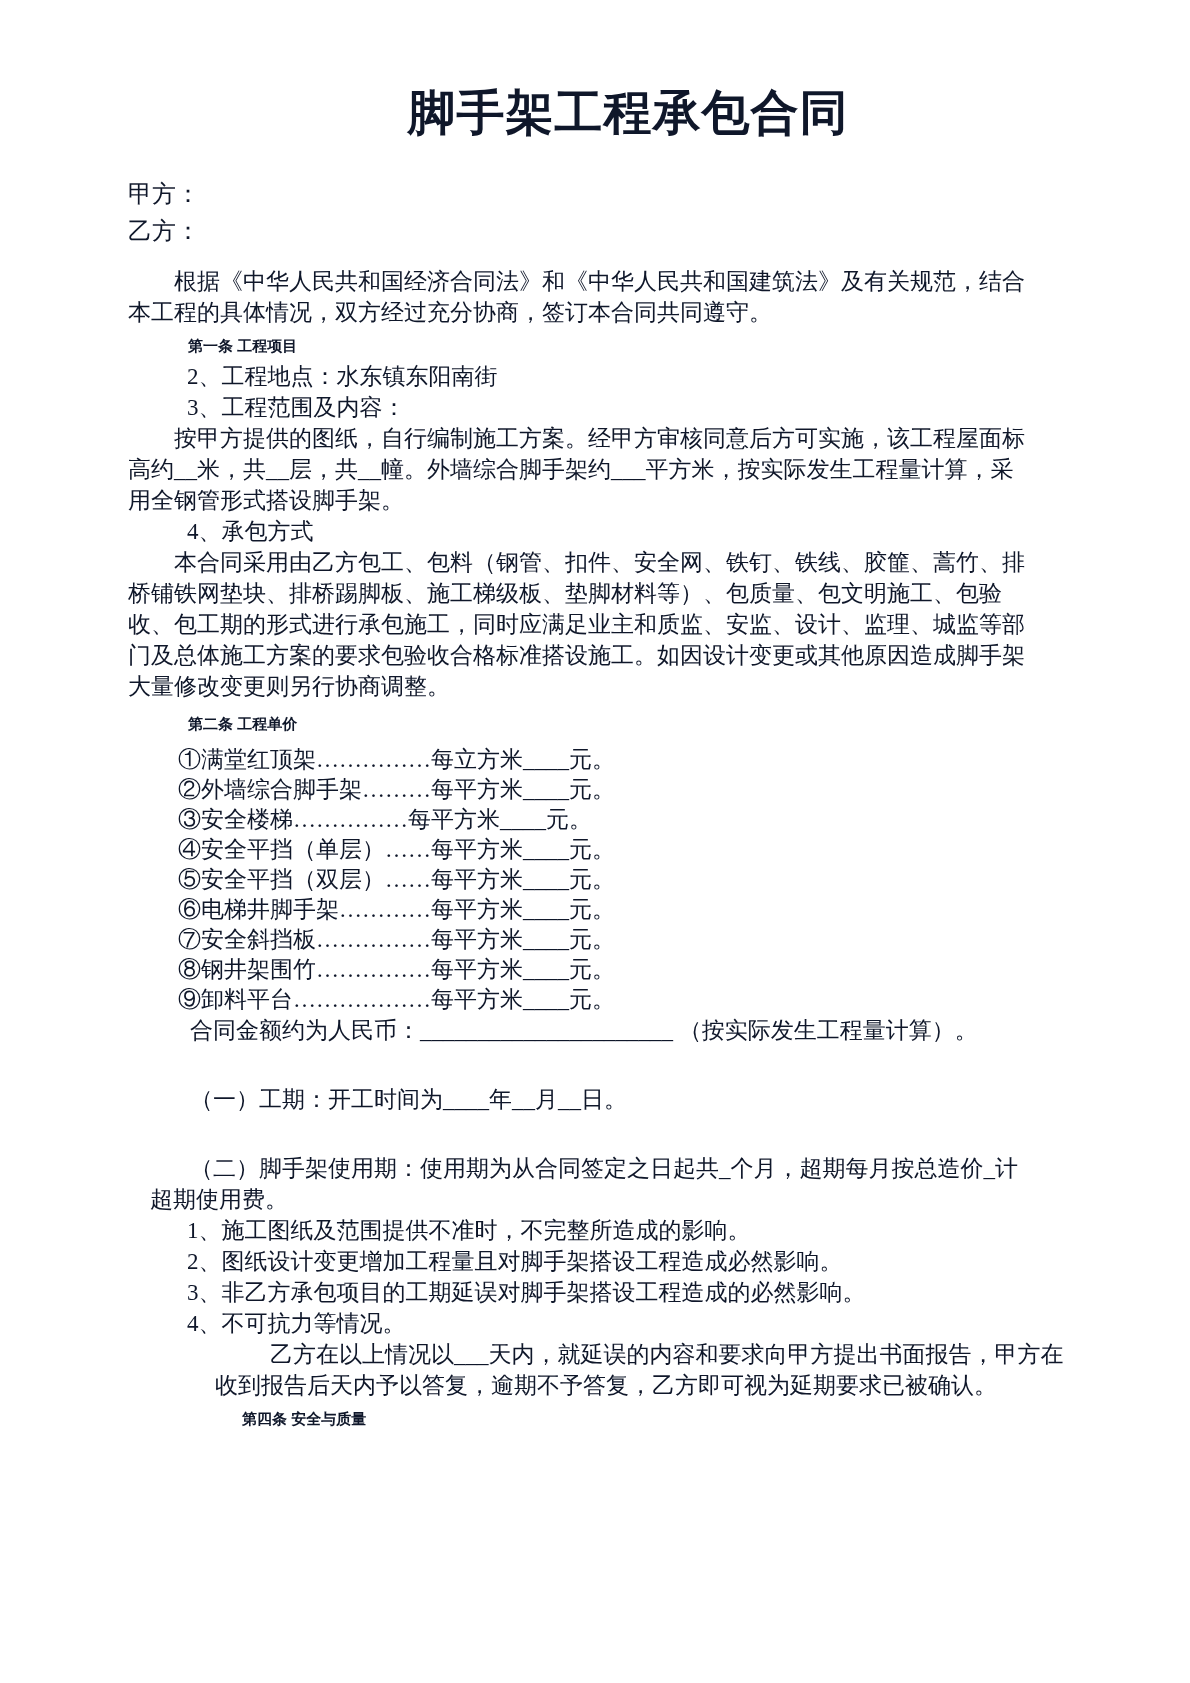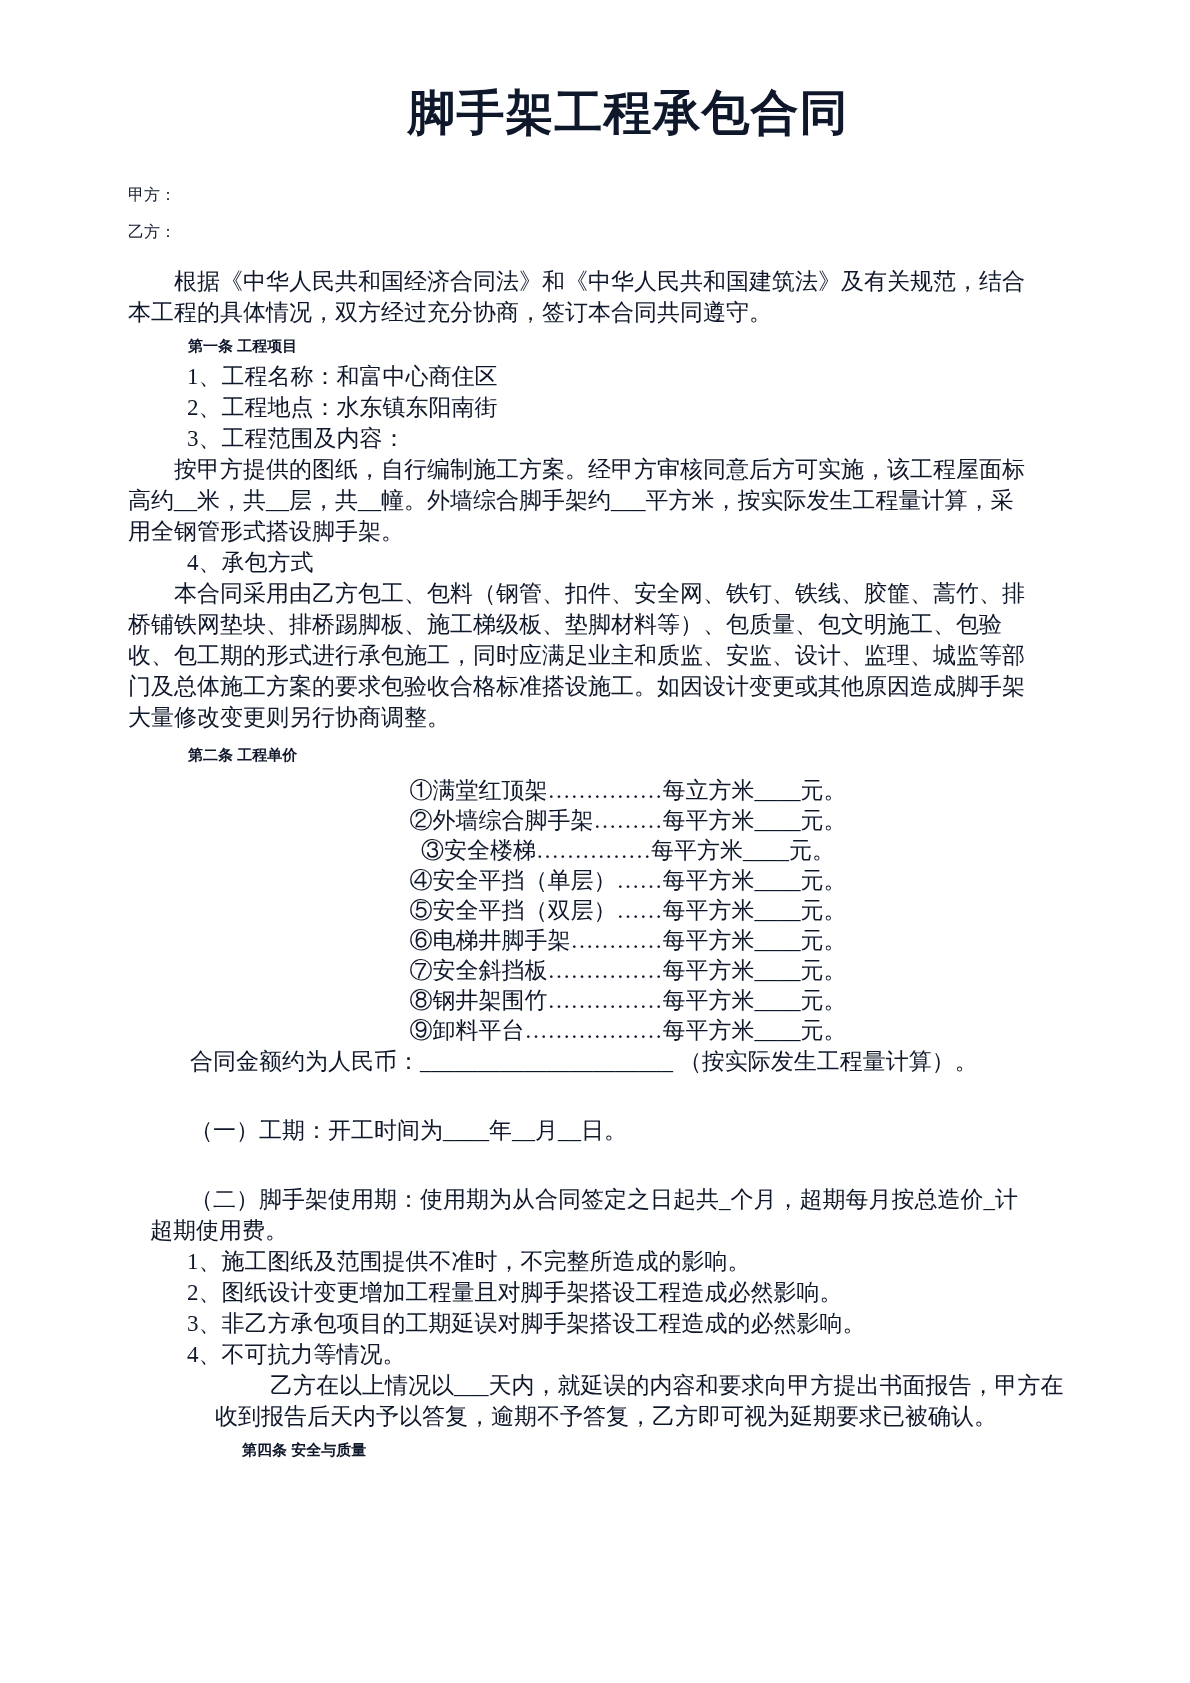--- a/index.html
+++ b/index.html
@@ -29,37 +29,37 @@
     text-align: center;
     margin: 84px 0 34px 0;
     letter-spacing: 1px;
   }
   p {
     margin: 0;
     line-height: 31px;
     max-width: 900px;
   }
   .party {
-    font-size: 16px;
+    font-size: 24px;
     line-height: 37px;
   }
   .preamble { margin-top: 16px; text-indent: 46px; }
   .ind { text-indent: 46px; }
   .item { text-indent: 59px; }
   h2.sec {
     font-family: "Liberation Sans", "DejaVu Sans", sans-serif;
     font-weight: bold;
     font-size: 15px;
     line-height: 31px;
     margin: 2px 0 0 60px;
     max-width: 900px;
   }
   h2.sec2 { margin-top: 6px; }
   h2.sec4 { margin-left: 114px; }
-  .price-list { margin-top: 6px; text-align: center; }
+  .price-list { margin-top: 6px; }
   .price-list p {
     margin-left: 50px;
     line-height: 30px;
   }
   .guard { margin-left: 26px; text-indent: 50px; margin-top: 6px; max-width: 890px; }
   .amount { text-indent: 62px; }
   .clause { margin-left: 22px; text-indent: 40px; max-width: 880px; margin-top: 38px; }
   .notice { margin-left: 87px; text-indent: 55px; max-width: 850px; }
 </style>
 </head>
@@ -69,21 +69,20 @@
   <div class="content">
 
     <h1 class="doc-title">脚手架工程承包合同</h1>
 
     <p class="party">甲方：</p>
     <p class="party">乙方：</p>
 
     <p class="preamble">根据《中华人民共和国经济合同法》和《中华人民共和国建筑法》及有关规范，结合本工程的具体情况，双方经过充分协商，签订本合同共同遵守。</p>
 
     <h2 class="sec sec1">第一条 工程项目</h2>
-    <p class="item">1、工程名称：和富中心商住区</p>
     <p class="item">2、工程地点：水东镇东阳南街</p>
     <p class="item">3、工程范围及内容：</p>
     <p class="ind">按甲方提供的图纸，自行编制施工方案。经甲方审核同意后方可实施，该工程屋面标高约__米，共__层，共__幢。外墙综合脚手架约___平方米，按实际发生工程量计算，采用全钢管形式搭设脚手架。</p>
     <p class="item">4、承包方式</p>
     <p class="ind">本合同采用由乙方包工、包料（钢管、扣件、安全网、铁钉、铁线、胶篚、蒿竹、排桥铺铁网垫块、排桥踢脚板、施工梯级板、垫脚材料等）、包质量、包文明施工、包验收、包工期的形式进行承包施工，同时应满足业主和质监、安监、设计、监理、城监等部门及总体施工方案的要求包验收合格标准搭设施工。如因设计变更或其他原因造成脚手架大量修改变更则另行协商调整。</p>
 
     <h2 class="sec sec2">第二条 工程单价</h2>
     <div class="price-list">
       <p>①满堂红顶架……………每立方米____元。</p>
       <p>②外墙综合脚手架………每平方米____元。</p>

